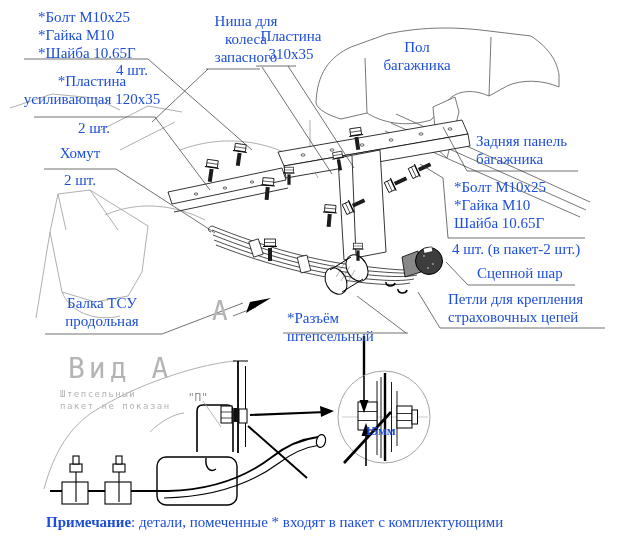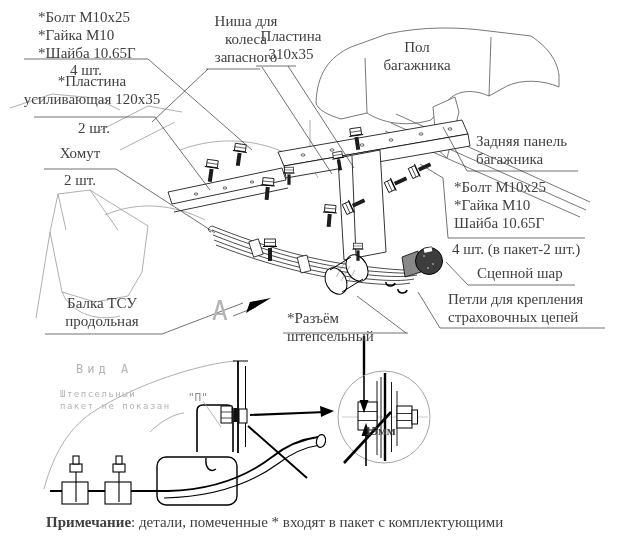--- a/index.html
+++ b/index.html
@@ -1,20 +1,20 @@
 <!DOCTYPE html>
 <html><head>
 <meta charset="utf-8">
 <style>
   html,body{margin:0;padding:0;background:#fff;}
   #stage{position:relative;width:632px;height:539px;background:#fff;overflow:hidden;
          font-family:"Liberation Serif",serif;}
   #art{position:absolute;left:0;top:0;}
   .lbl{position:absolute;font-family:"Liberation Serif",serif;font-size:15px;line-height:18px;
-       color:#404040;white-space:nowrap;}
+       color:#1d4ed8;white-space:nowrap;}
   .center{text-align:center;}
   .cad{font-family:"DejaVu Sans Mono",monospace;color:#b4b4b4;}
   .bold{font-weight:bold;}
   .dim{font-weight:bold;font-size:13px;margin-left:48px;}
   .note{font-size:15px;}
 </style>
 </head>
 <body>
 
 <div id="stage">
@@ -215,21 +215,21 @@
     <polygon points="366,423 361.5,436 370.5,436" fill="#000"></polygon>
     <line x1="344" y1="463" x2="391" y2="412" stroke="#000" stroke-width="2.6"></line>
   </g>
 </svg>
 
 <div class="lbl" style="left:38px;top:8px;">
   <div>*Болт М10х25</div>
   <div>*Гайка М10</div>
   <div>*Шайба 10.65Г</div>
 </div>
-<div class="lbl center" style="left:24px;top:61px;width:124px;">4 шт.</div>
+<div class="lbl center" style="left:24px;top:61px;width:124px;text-align:right;">4 шт.</div>
 
 <div class="lbl center" style="left:8px;top:72px;width:168px;">
   <div>*Пластина</div>
   <div>усиливающая 120х35</div>
 </div>
 <div class="lbl center" style="left:34px;top:119px;width:120px;">2 шт.</div>
 
 <div class="lbl center" style="left:44px;top:144px;width:72px;">Хомут</div>
 <div class="lbl center" style="left:44px;top:171px;width:72px;">2 шт.</div>
 
@@ -273,21 +273,21 @@
   <div>продольная</div>
 </div>
 
 <div class="lbl" style="left:287px;top:293px;margin-top:16px;">
   <div>*Разъём</div>
   <div>штепсельный</div>
 </div>
 
 <div class="lbl cad" style="left:212px;top:302px;font-size:26px;">А</div>
 
-<div class="lbl cad" style="left:76px;top:360px;font-size:12px;letter-spacing:4px;">Вид А</div>
+<div class="lbl cad" style="left:68px;top:360px;font-size:28px;letter-spacing:4px;">Вид А</div>
 <div class="lbl cad" style="left:60px;top:388px;font-size:9px;letter-spacing:1.5px;line-height:12px;">
   <div>Штепсельный</div>
   <div>пакет не показан</div>
 </div>
 <div class="lbl cad" style="left:188px;top:389px;font-size:11px;color:#909090;">"П"</div>
 
 <div class="lbl dim" style="left:317px;top:422px;">15мм</div>
 
 <div class="lbl note" style="left:46px;top:513px;">
   <span class="bold">Примечание</span><span>: детали, помеченные * входят в пакет с комплектующими</span>

